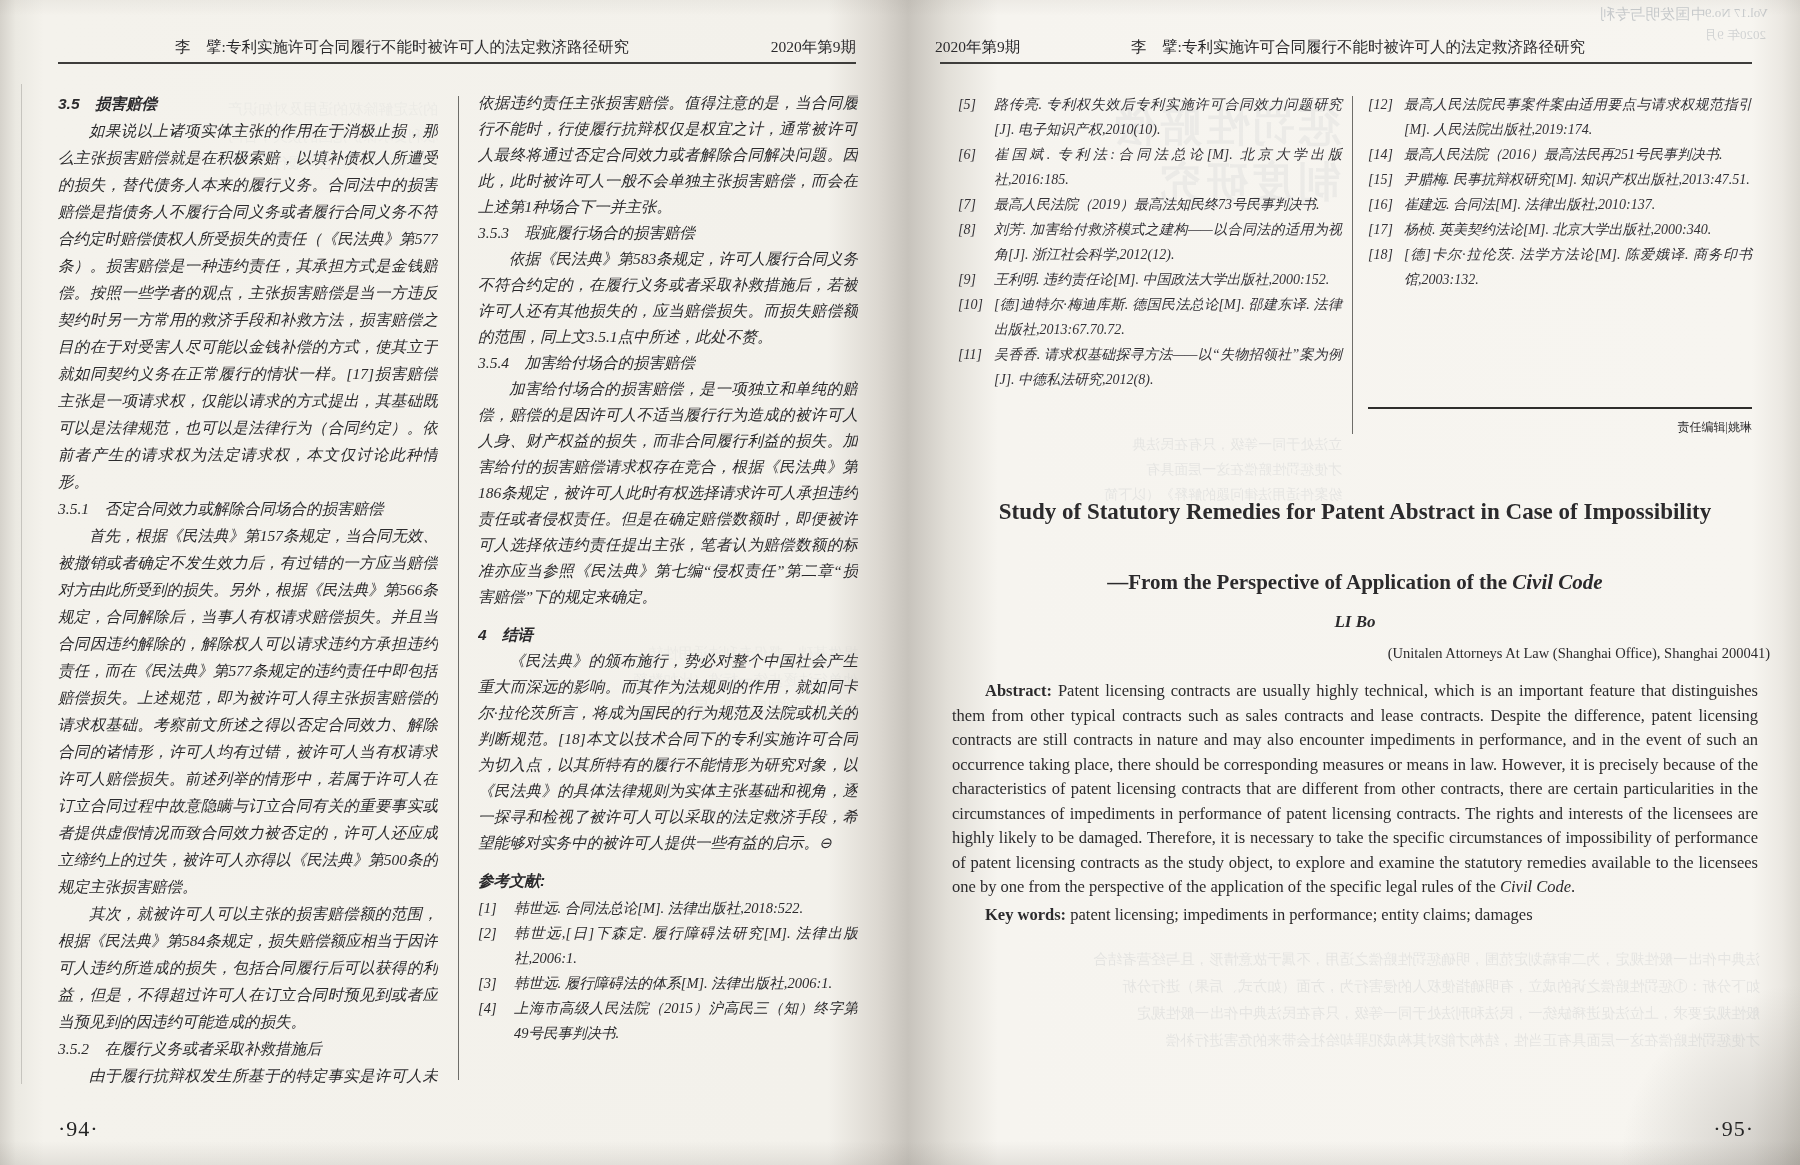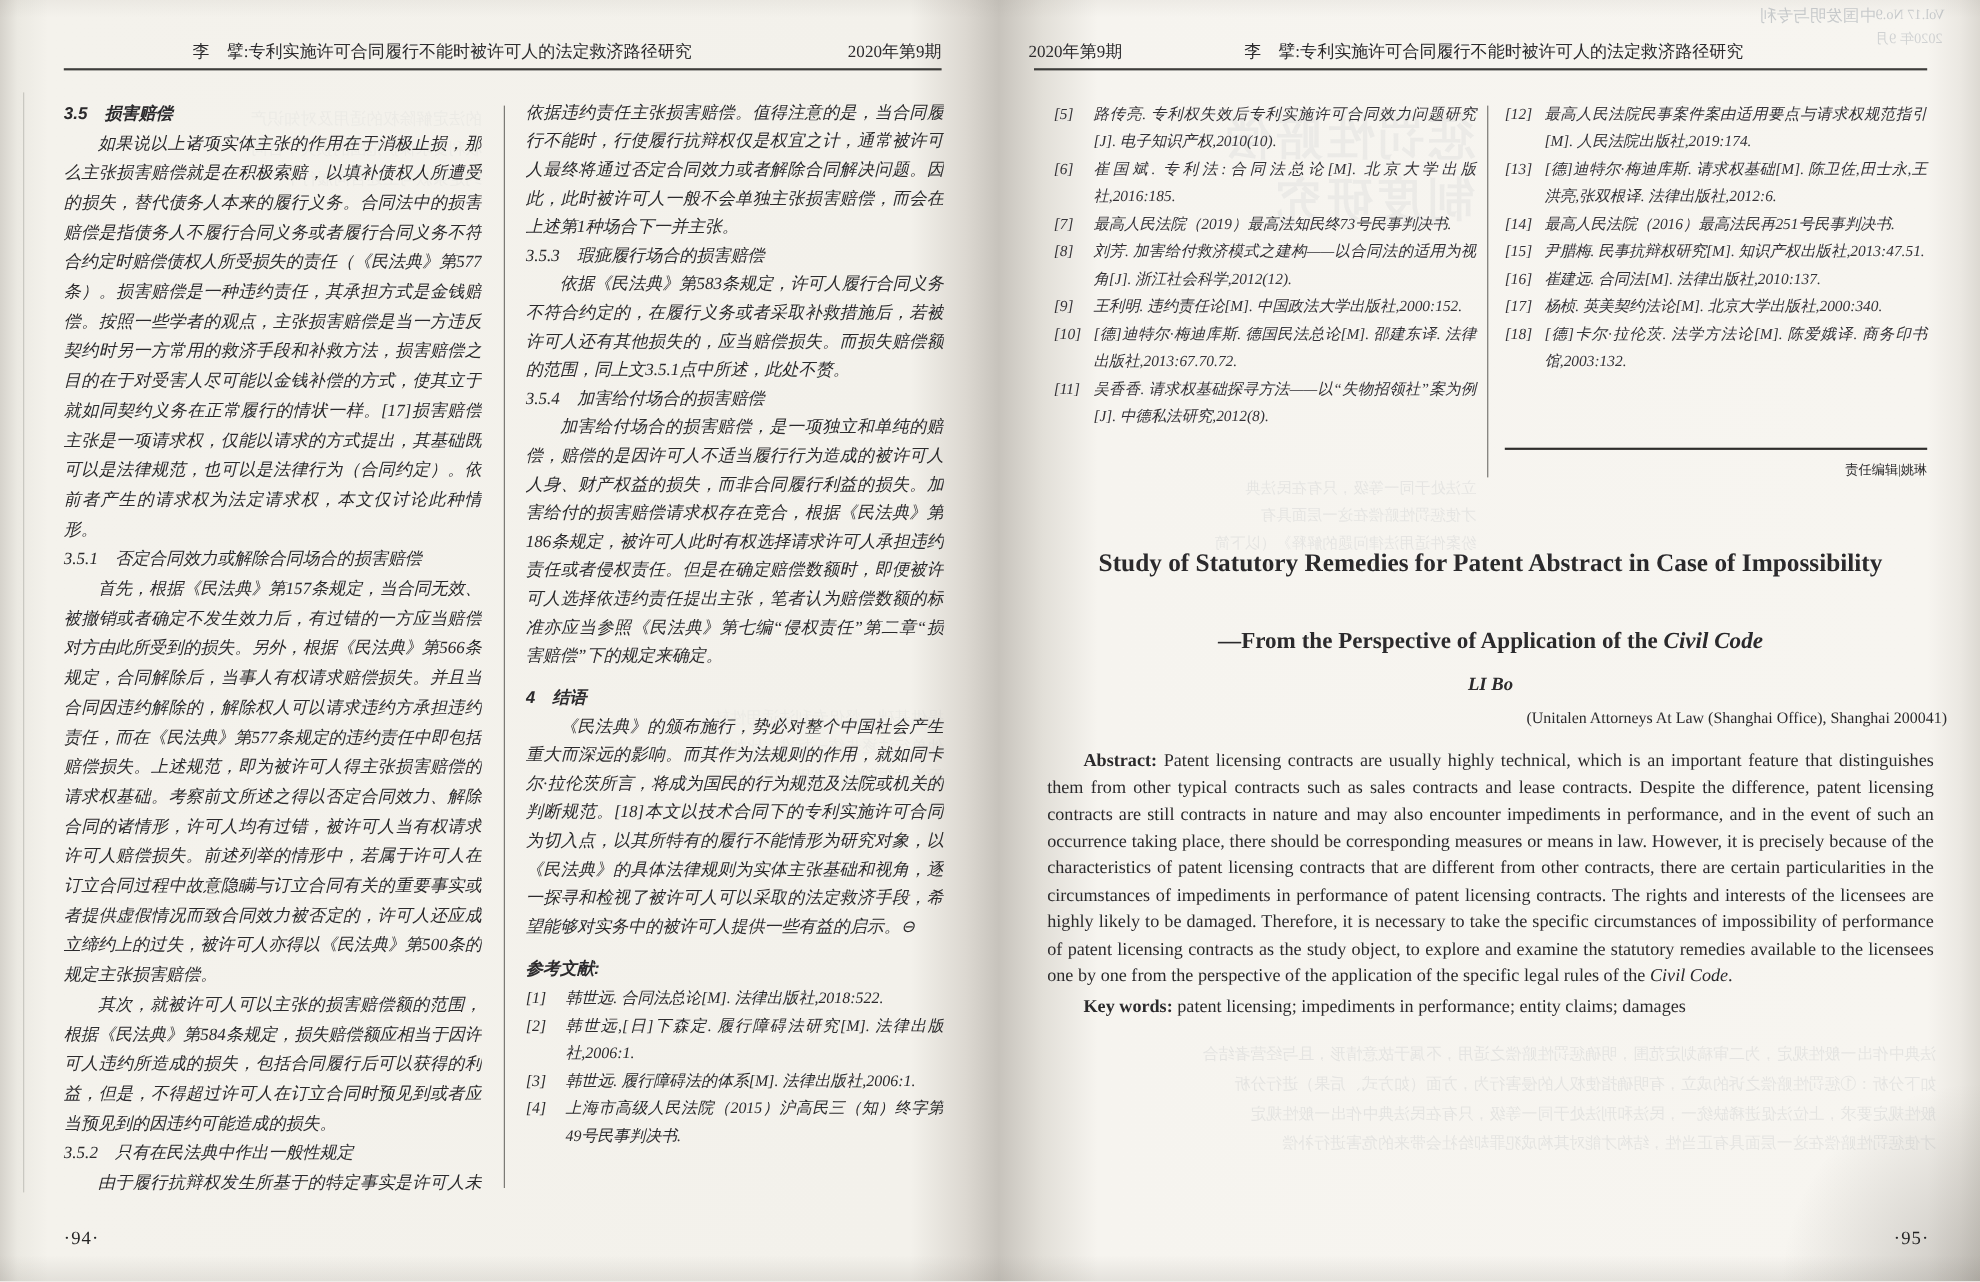--- a/index.html
+++ b/index.html
@@ -30,21 +30,21 @@
   .lp-col1{position:absolute;left:58px;top:90px;width:380px;height:1000px;overflow:hidden;}
   .lp-divider{position:absolute;left:458px;top:96px;width:1px;height:984px;background:#6e6d69;}
   .lp-col2{position:absolute;left:478px;top:90px;width:380px;height:1000px;overflow:hidden;}
   .sp-top{margin-top:12px;}
   .refs-title{margin-top:12px;margin-bottom:2px;}
   .ref{display:flex;font-style:italic;}
   .lp-col2 .ref{font-size:14.5px;line-height:25px;}
   .ref-num{flex:none;width:36px;font-style:italic;}
   .ref-text{flex:1;text-align:justify;}
   .endmark{font-size:15px;}
-  .pagenum{position:absolute;top:1116px;font-size:17px;letter-spacing:1px;color:#252525;}
+  .pagenum{position:absolute;top:1116px;font-size:22px;letter-spacing:1px;color:#252525;}
   .lp-pagenum{left:58px;}
   .rp-pagenum{left:1688px;width:66px;text-align:right;}
 
   
   .rp-header-issue{position:absolute;left:935px;top:37px;width:120px;font-size:15.5px;}
   .rp-header-title{position:absolute;left:1078px;top:37px;width:560px;text-align:center;font-size:15.5px;}
   .rp-rule{left:940px;top:62px;width:812px;height:2px;}
   .rp-refs1{position:absolute;left:958px;top:92px;width:384px;}
   .rp-refdiv{position:absolute;left:1352px;top:96px;width:1px;height:338px;background:#6e6d69;}
   .rp-refs2{position:absolute;left:1368px;top:92px;width:384px;}
@@ -103,21 +103,21 @@
   <div class="lp-header-title">李　擘:专利实施许可合同履行不能时被许可人的法定救济路径研究</div>
   <div class="lp-header-issue">2020年第9期</div>
   <div class="rule lp-rule"></div>
 
   <div class="lp-col1">
     <p class="cn c1 hei">3.5　损害赔偿</p>
     <p class="cn c1 ind">如果说以上诸项实体主张的作用在于消极止损，那么主张损害赔偿就是在积极索赔，以填补债权人所遭受的损失，替代债务人本来的履行义务。合同法中的损害赔偿是指债务人不履行合同义务或者履行合同义务不符合约定时赔偿债权人所受损失的责任（《民法典》第577条）。损害赔偿是一种违约责任，其承担方式是金钱赔偿。按照一些学者的观点，主张损害赔偿是当一方违反契约时另一方常用的救济手段和补救方法，损害赔偿之目的在于对受害人尽可能以金钱补偿的方式，使其立于就如同契约义务在正常履行的情状一样。[17]损害赔偿主张是一项请求权，仅能以请求的方式提出，其基础既可以是法律规范，也可以是法律行为（合同约定）。依前者产生的请求权为法定请求权，本文仅讨论此种情形。</p>
     <p class="cn c1">3.5.1　否定合同效力或解除合同场合的损害赔偿</p>
     <p class="cn c1 ind">首先，根据《民法典》第157条规定，当合同无效、被撤销或者确定不发生效力后，有过错的一方应当赔偿对方由此所受到的损失。另外，根据《民法典》第566条规定，合同解除后，当事人有权请求赔偿损失。并且当合同因违约解除的，解除权人可以请求违约方承担违约责任，而在《民法典》第577条规定的违约责任中即包括赔偿损失。上述规范，即为被许可人得主张损害赔偿的请求权基础。考察前文所述之得以否定合同效力、解除合同的诸情形，许可人均有过错，被许可人当有权请求许可人赔偿损失。前述列举的情形中，若属于许可人在订立合同过程中故意隐瞒与订立合同有关的重要事实或者提供虚假情况而致合同效力被否定的，许可人还应成立缔约上的过失，被许可人亦得以《民法典》第500条的规定主张损害赔偿。</p>
     <p class="cn c1 ind">其次，就被许可人可以主张的损害赔偿额的范围，根据《民法典》第584条规定，损失赔偿额应相当于因许可人违约所造成的损失，包括合同履行后可以获得的利益，但是，不得超过许可人在订立合同时预见到或者应当预见到的因违约可能造成的损失。</p>
-    <p class="cn c1">3.5.2　只有在民法典中作出一般性规定</p>
+    <p class="cn c1">3.5.2　在履行义务或者采取补救措施后</p>
     <p class="cn c1 ind">由于履行抗辩权发生所基于的特定事实是许可人未履行债务或履行债务不符合约定，被许可人自有权</p>
   </div>
 
   <div class="lp-divider"></div>
 
   <div class="lp-col2">
     <p class="cn c2">依据违约责任主张损害赔偿。值得注意的是，当合同履行不能时，行使履行抗辩权仅是权宜之计，通常被许可人最终将通过否定合同效力或者解除合同解决问题。因此，此时被许可人一般不会单独主张损害赔偿，而会在上述第1种场合下一并主张。</p>
     <p class="cn c2">3.5.3　瑕疵履行场合的损害赔偿</p>
     <p class="cn c2 ind">依据《民法典》第583条规定，许可人履行合同义务不符合约定的，在履行义务或者采取补救措施后，若被许可人还有其他损失的，应当赔偿损失。而损失赔偿额的范围，同上文3.5.1点中所述，此处不赘。</p>
     <p class="cn c2">3.5.4　加害给付场合的损害赔偿</p>
@@ -181,24 +181,20 @@
   </div>
 
   <div class="rp-refdiv"></div>
 
   <div class="rp-refs2">
     <div class="ref">
         <span class="ref-num">[12]</span>
         <span class="ref-text">最高人民法院民事案件案由适用要点与请求权规范指引[M]. 人民法院出版社,2019:174.</span>
       </div>
     <div class="ref">
-        <span class="ref-num">[13]</span>
-        <span class="ref-text">[德]迪特尔·梅迪库斯. 请求权基础[M]. 陈卫佐,田士永,王洪亮,张双根译. 法律出版社,2012:6.</span>
-      </div>
-    <div class="ref">
         <span class="ref-num">[14]</span>
         <span class="ref-text">最高人民法院（2016）最高法民再251号民事判决书.</span>
       </div>
     <div class="ref">
         <span class="ref-num">[15]</span>
         <span class="ref-text">尹腊梅. 民事抗辩权研究[M]. 知识产权出版社,2013:47.51.</span>
       </div>
     <div class="ref">
         <span class="ref-num">[16]</span>
         <span class="ref-text">崔建远. 合同法[M]. 法律出版社,2010:137.</span>

